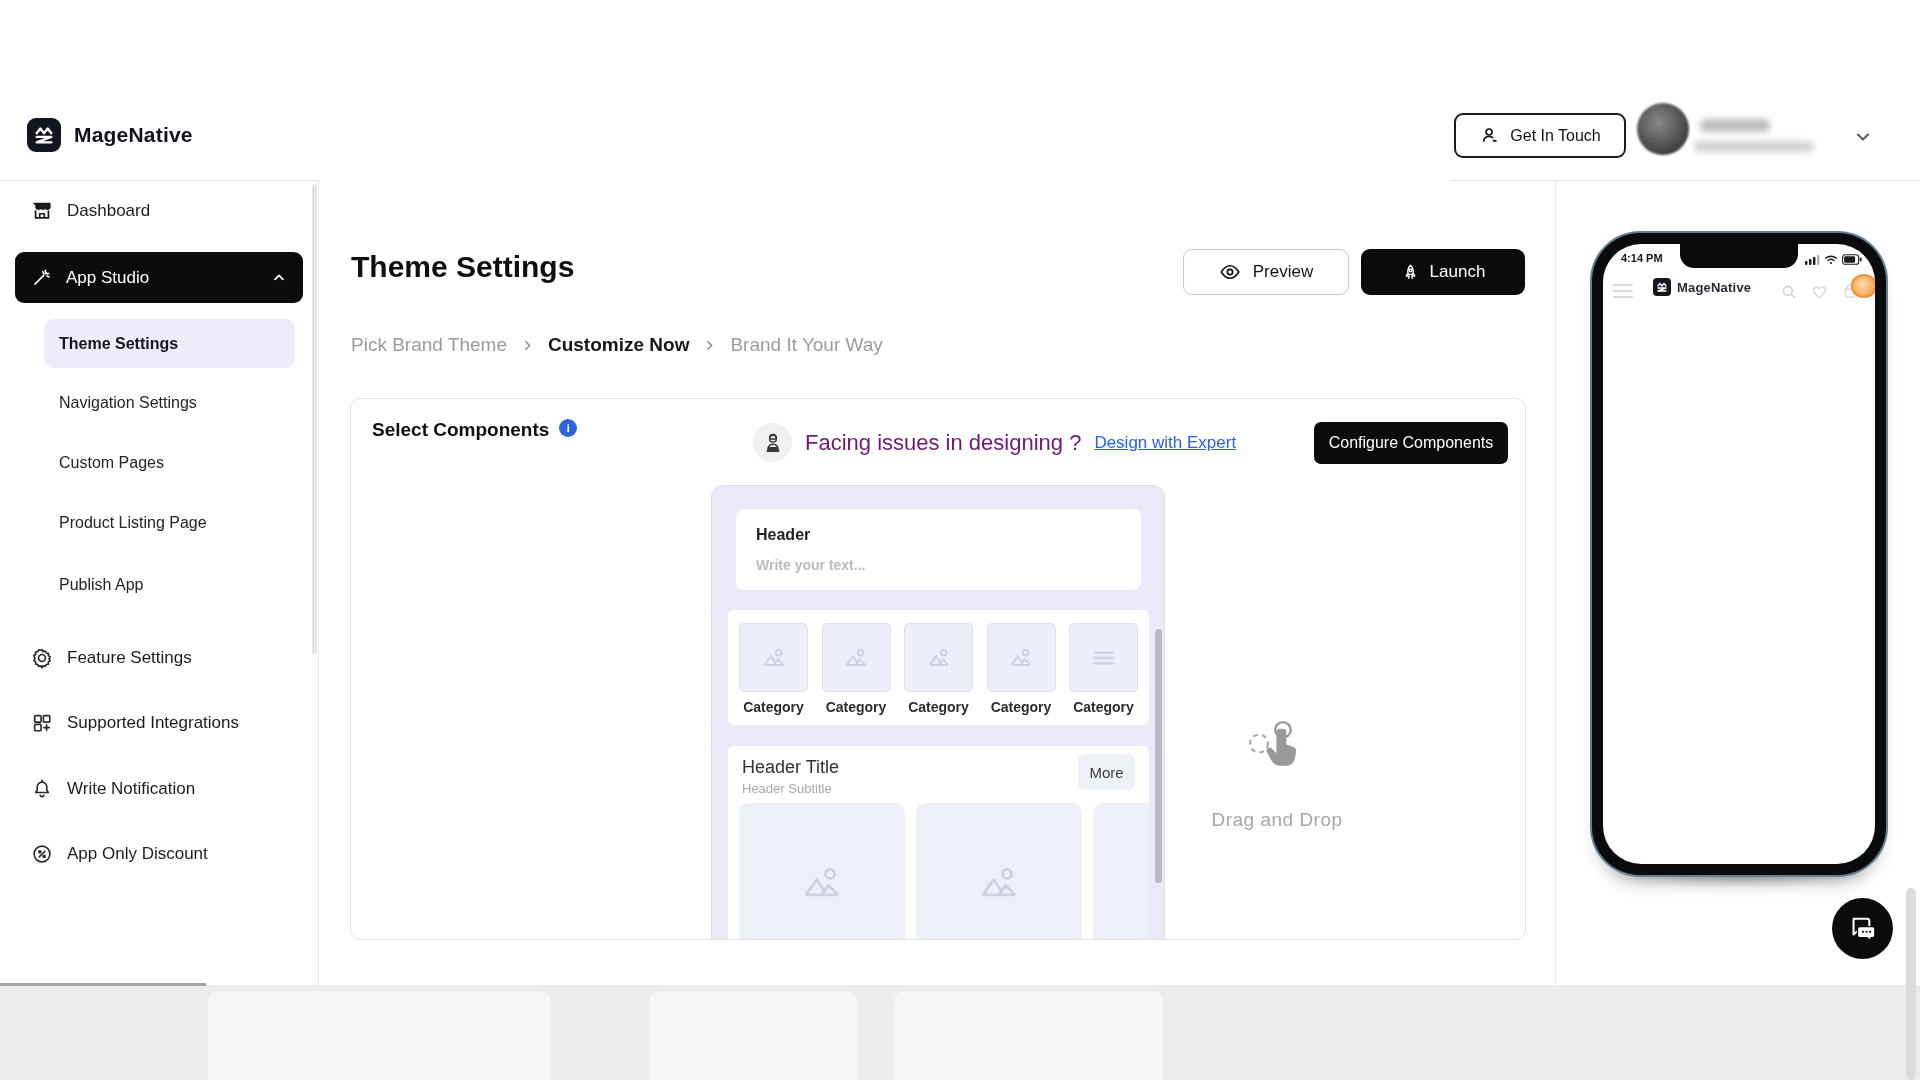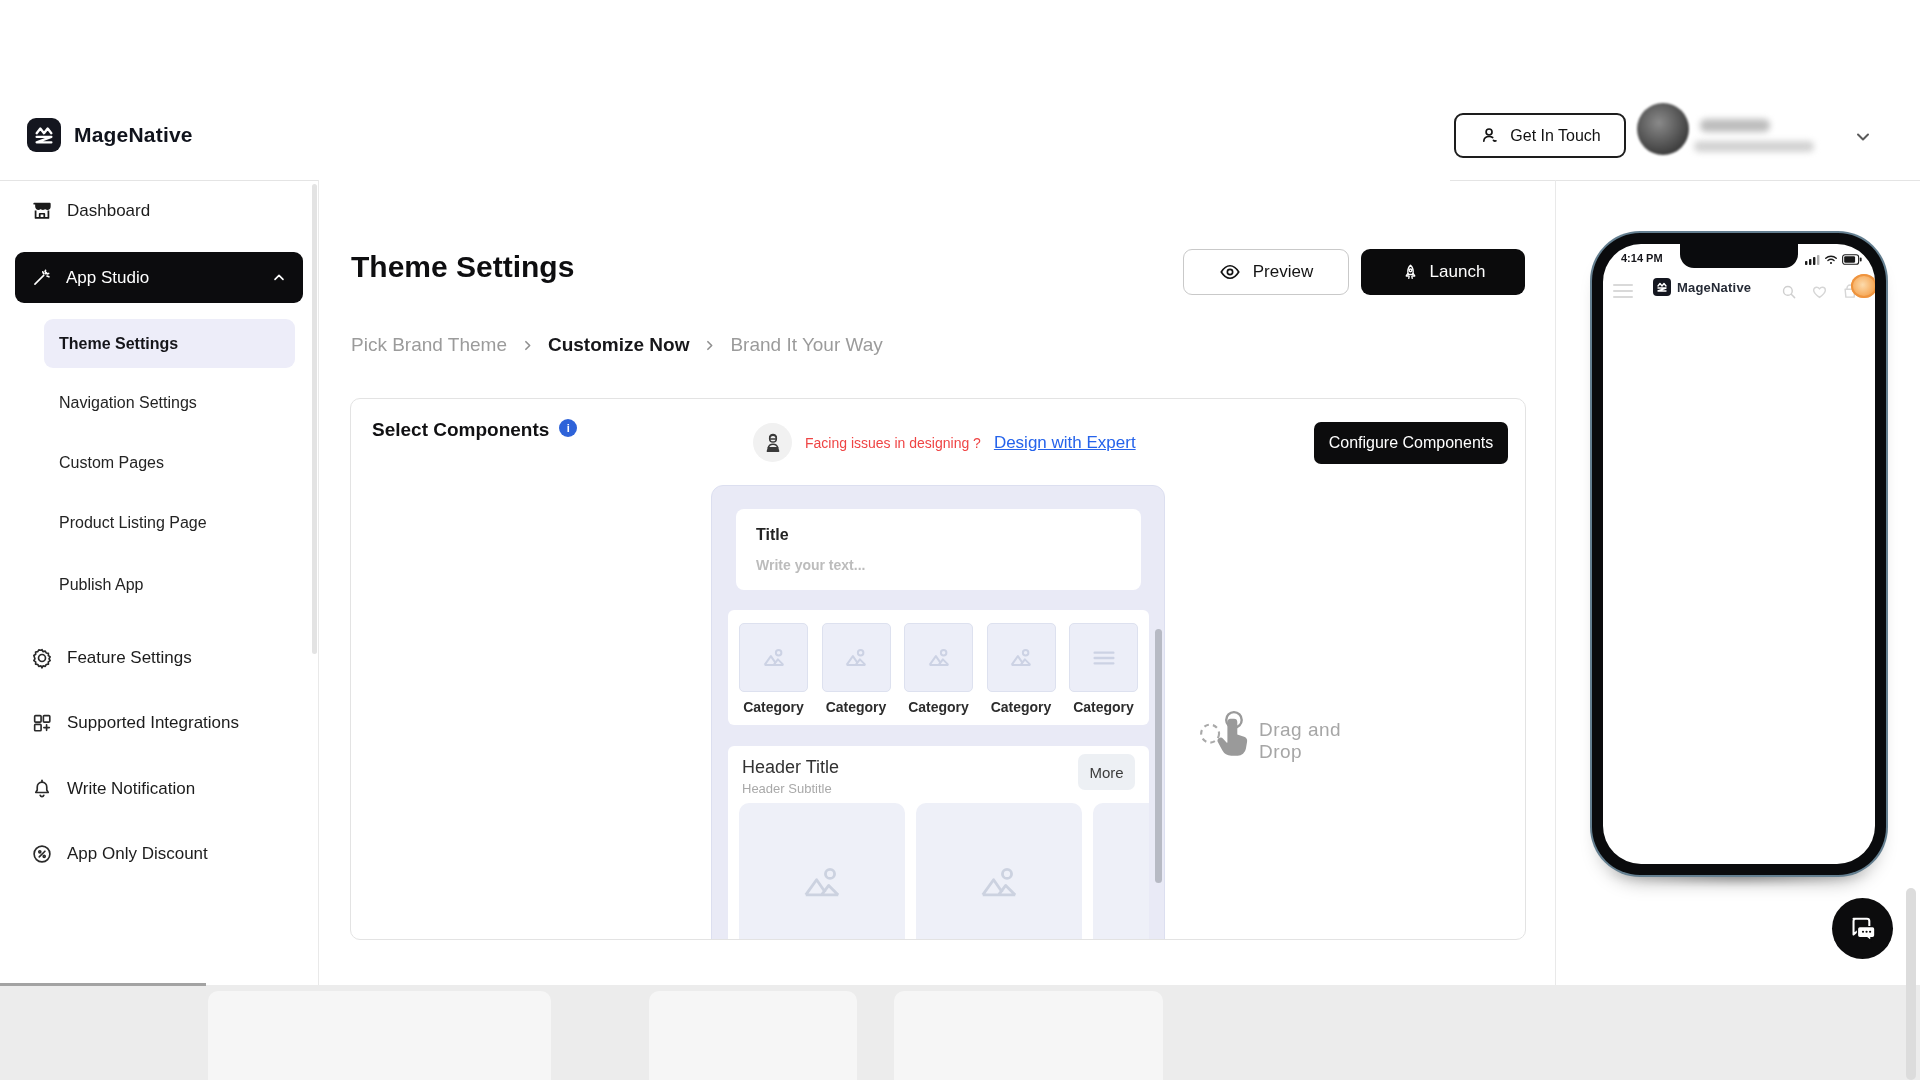--- a/index.html
+++ b/index.html
@@ -47,21 +47,21 @@
   .crumb{cursor:pointer;}
   .crumb-active{color:#17171a;font-weight:600;}
 
   
   .card{left:350px;top:398px;width:1176px;height:542px;border:1px solid #e3e3e3;border-radius:10px;background:#fff;overflow:hidden;box-sizing:border-box;}
   .sc-title{left:21px;top:20px;display:flex;align-items:flex-start;gap:10px;font-size:19px;font-weight:700;color:#101012;}
   .info-dot{width:18px;height:18px;border-radius:50%;background:#2e63d9;color:#fff;font-size:11px;font-weight:700;
     display:flex;align-items:center;justify-content:center;cursor:pointer;}
   .help{left:402px;top:24px;display:flex;align-items:center;gap:13px;}
   .mascot{width:39px;height:39px;border-radius:50%;background:#f1f1f1;display:flex;align-items:center;justify-content:center;}
-  .help-text{font-size:14px;color:#ef4444;}
+  .help-text{font-size:22px;color:#701a75;}
   .help-link{font-size:17px;color:#2563eb;text-decoration:underline;cursor:pointer;}
   .btn-configure{left:963px;top:23px;width:194px;height:42px;background:#0c0c0d;border-radius:7px;color:#fff;font-size:16px;}
 
   
   .panel{left:360px;top:86px;width:454px;height:456px;background:#e9eaf6;border:1px solid #dcdff0;border-radius:12px 12px 0 0;box-sizing:border-box;overflow:hidden;}
   .pv-titleblock{left:24px;top:23px;width:405px;height:81px;background:#fff;border-radius:8px;box-sizing:border-box;padding:17px 20px;}
   .pv-title{font-size:16px;font-weight:700;color:#232323;}
   .pv-placeholder{margin-top:13px;font-size:14px;color:#bcbcbc;font-weight:bold;}
   .pv-catstrip{left:16px;top:124px;width:421px;height:115px;background:#fff;border-radius:6px;display:flex;align-items:flex-start;
     padding:13px 6px 0 6px;box-sizing:border-box;justify-content:space-between;}
@@ -70,21 +70,21 @@
   .cat-label{margin-top:7px;font-size:14px;font-weight:700;color:#2c2c2c;}
   .pv-header{left:16px;top:260px;width:421px;height:196px;background:#fff;border-radius:6px 6px 0 0;overflow:hidden;}
   .pvh-title{left:14px;top:11px;font-size:18px;color:#323232;}
   .pvh-sub{left:14px;top:35px;font-size:13px;color:#a9a9a9;}
   .pvh-more{right:14px;top:8px;width:57px;height:36px;background:#edf0f4;border-radius:7px;font-size:15px;color:#3c3c3c;
     display:flex;align-items:center;justify-content:center;cursor:pointer;}
   .pvh-card{top:57px;width:166px;height:160px;background:#eef0f8;border-radius:10px;display:flex;align-items:center;justify-content:center;}
   .pv-scroll{right:2px;top:143px;width:7px;height:254px;background:#b7bac4;border-radius:4px;cursor:pointer;}
 
   
-  .dragdrop{left:846px;top:308px;width:160px;display:flex;align-items:center;}
+  .dragdrop{left:846px;top:318px;width:160px;display:flex;flex-direction:column;align-items:center;gap:24px;}
   .drag-label{margin-top:6px;font-size:19px;color:#a6a6a6;letter-spacing:.5px;}
 
   
   .bottomstrip{left:0;top:985px;width:1920px;height:95px;background:#ececec;}
   .bs-line{left:0;top:983px;width:206px;height:3px;background:#a3a3a3;}
   .bs-block{top:991px;height:89px;background:#f6f6f6;border-radius:10px 10px 0 0;}
 
   
   .phone{left:1592px;top:233px;width:294px;height:642px;background:#0a0b0d;border-radius:48px;
     box-shadow:0 0 0 2px #647f90, 0 14px 20px -10px rgba(0,0,0,.38);}
@@ -285,21 +285,21 @@
       <span class="help-link">Design with Expert</span>
     </div>
 
     <div class="abs btn btn-configure">
       <span>Configure Components</span>
     </div>
 
     <div class="abs panel">
 
       <div class="abs pv-titleblock">
-        <div class="pv-title">Title</div>
+        <div class="pv-title">Header</div>
         <div class="pv-placeholder">Write your text...</div>
       </div>
 
       <div class="abs pv-catstrip">
         <div class="cat-cell">
           <div class="cat-box">
             <svg width="30" height="30" viewBox="0 0 24 24" fill="none" stroke="#ccd2e4" stroke-width="1.6" stroke-linejoin="round">
                 <circle cx="15.7" cy="7.8" r="2.2"></circle>
                 <path d="M4.5 17.5l5-7 4 5.8M11.8 17.5l3.3-4.4 4.4 4.4M4.5 17.5h15"></path>
               </svg>

